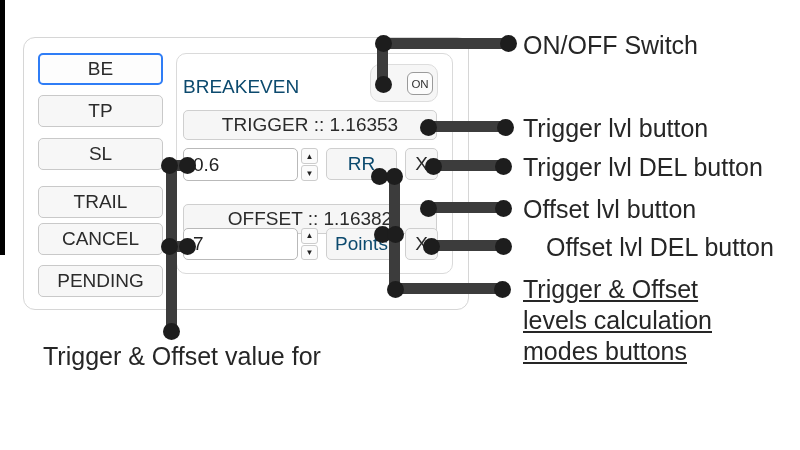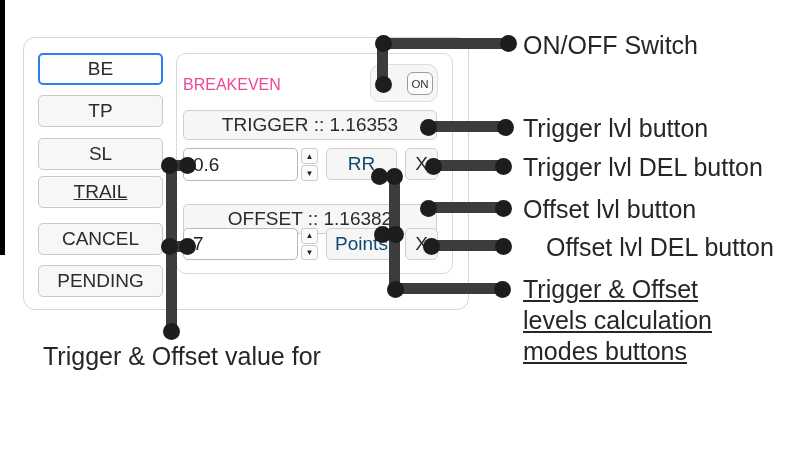--- a/index.html
+++ b/index.html
@@ -15,21 +15,21 @@
 
   
   .outer-panel{left:23px;top:37px;width:446px;height:273px;border:1.5px solid #d6d6d6;border-radius:12px;background:#fff;}
   .inner-panel{left:176px;top:53px;width:277px;height:221px;border:1.5px solid #dadada;border-radius:10px;background:#fff;}
 
   
   .side-btn{left:38px;width:125px;height:32px;border:1.5px solid #c9c9c9;border-radius:5px;
     background:#f7f7f7;color:#2b2b2b;font-size:19px;display:flex;align-items:center;justify-content:center;cursor:pointer;}
   .side-btn.active{border:2px solid #2f7df6;background:#fdfdfd;}
 
-  .pane-title{left:183px;top:76px;font-size:16px;color:#ec4899;}
+  .pane-title{left:183px;top:76px;font-size:19px;color:#0c4a6e;}
 
   
   .switch{left:370px;top:64px;width:68px;height:38px;background:#f6f6f6;border:1.5px solid #ddd;border-radius:10px;}
   .on-btn{right:4px;top:7px;width:26px;height:23px;background:#fcfcfc;border:1.5px solid #9a9a9a;border-radius:6px;
     font-size:11.5px;color:#333;display:flex;align-items:center;justify-content:center;cursor:pointer;}
 
   
   .lvl-btn{left:183px;width:254px;height:30px;background:#f6f6f6;border:1.5px solid #cfcfcf;border-radius:5px;
     font-size:19px;color:#2b2b2b;display:flex;align-items:center;justify-content:center;cursor:pointer;}
 
@@ -62,21 +62,21 @@
 
 <div class="abs side-btn active" style="top:53px;">
     <span>BE</span>
   </div>
 <div class="abs side-btn" style="top:95px;">
     <span>TP</span>
   </div>
 <div class="abs side-btn" style="top:138px;">
     <span>SL</span>
   </div>
-<div class="abs side-btn" style="top:176px;text-decoration:underline;">
+<div class="abs side-btn" style="top:186px;">
     <span>TRAIL</span>
   </div>
 <div class="abs side-btn" style="top:223px;">
     <span>CANCEL</span>
   </div>
 <div class="abs side-btn" style="top:265px;">
     <span>PENDING</span>
   </div>
 
 <div class="abs pane-title">BREAKEVEN</div>

